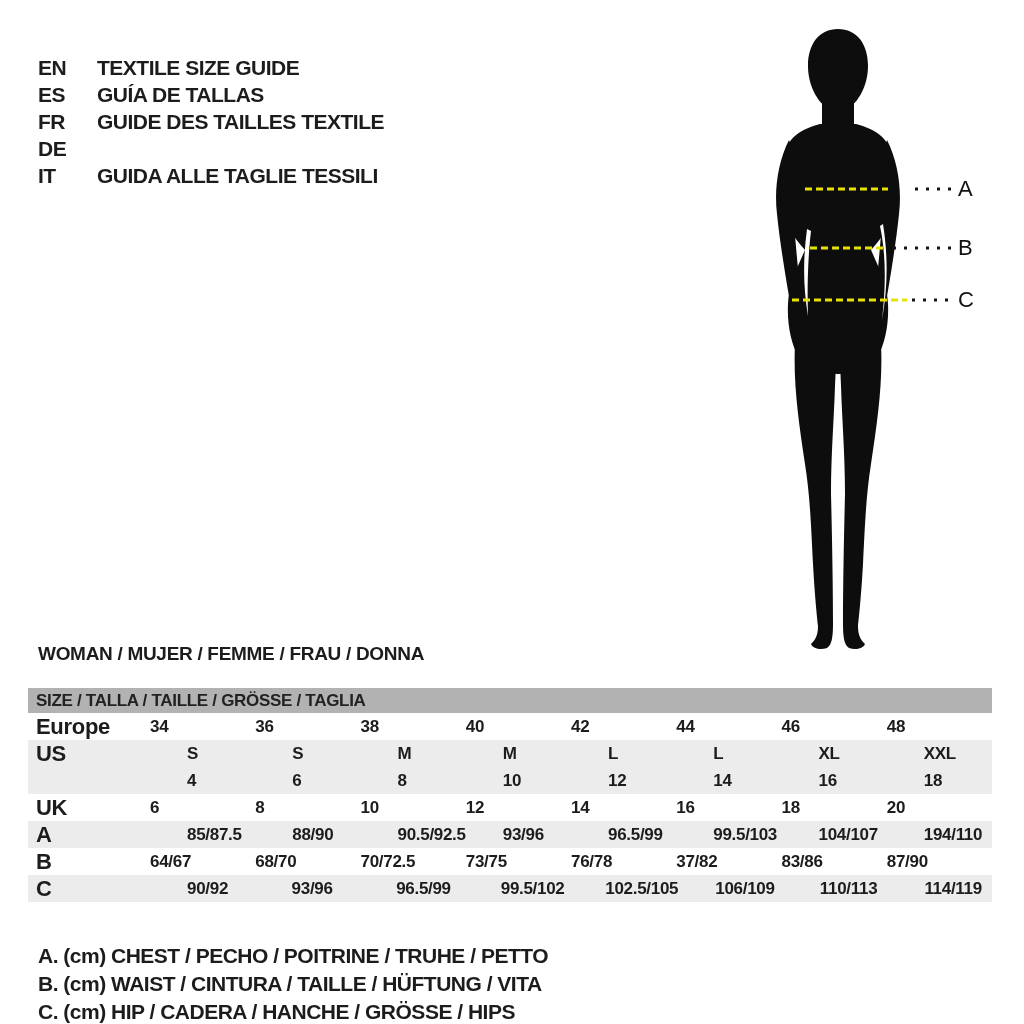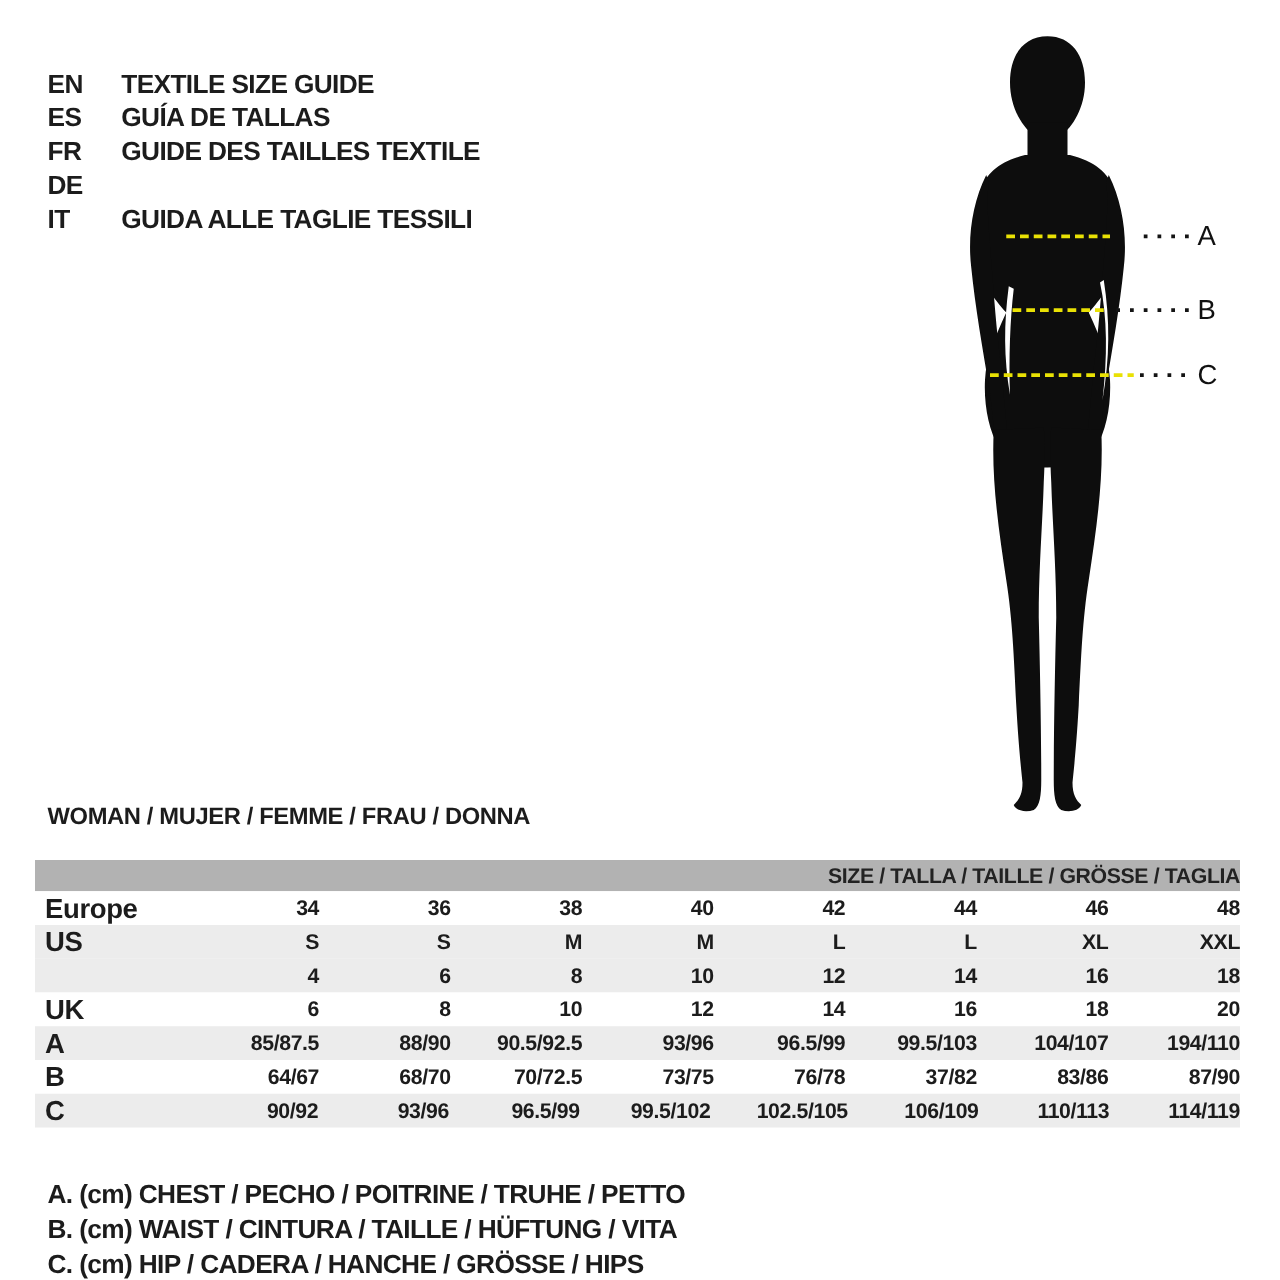--- a/index.html
+++ b/index.html
@@ -22,26 +22,26 @@
   .gap{fill:#ffffff;stroke:none;}
   .yline{stroke:var(--accent-yellow,#e9e104);stroke-width:3;stroke-dasharray:7 4;fill:none;}
   .dline{stroke:#141414;stroke-width:3;stroke-dasharray:3 8;fill:none;stroke-linecap:butt;}
   
   .section-title{position:absolute;left:38px;top:627px;font-size:19px;font-weight:700;
     letter-spacing:-0.3px;white-space:nowrap;}
   
   .size-table{position:absolute;left:28px;top:672px;width:964px;}
   .thead{height:25px;line-height:25px;background:var(--header-gray,#b2b2b2);
     font-size:17px;font-weight:700;letter-spacing:-0.3px;color:#222;padding-left:8px;
-    box-sizing:border-box;text-align:right;}
+    box-sizing:border-box;}
   .trow{display:grid;grid-template-columns:122px repeat(8,1fr);height:27px;
     line-height:27px;background:#ffffff;}
   .trow.shaded{background:var(--row-gray,#ececec);gap:37px;}
   .rowlabel{font-size:22px;font-weight:700;letter-spacing:-0.3px;padding-left:8px;}
-  .cell{font-size:17px;font-weight:700;letter-spacing:-0.3px;text-align:right;}
+  .cell{font-size:17px;font-weight:700;letter-spacing:-0.3px;text-align:left;}
   
   .legend{position:absolute;left:38px;top:926px;}
   .legend-row{height:28px;line-height:28px;font-size:21px;font-weight:700;
     letter-spacing:-0.5px;white-space:nowrap;}
 </style>
 </head>
 <body>
 
 <div class="canvas">
 

